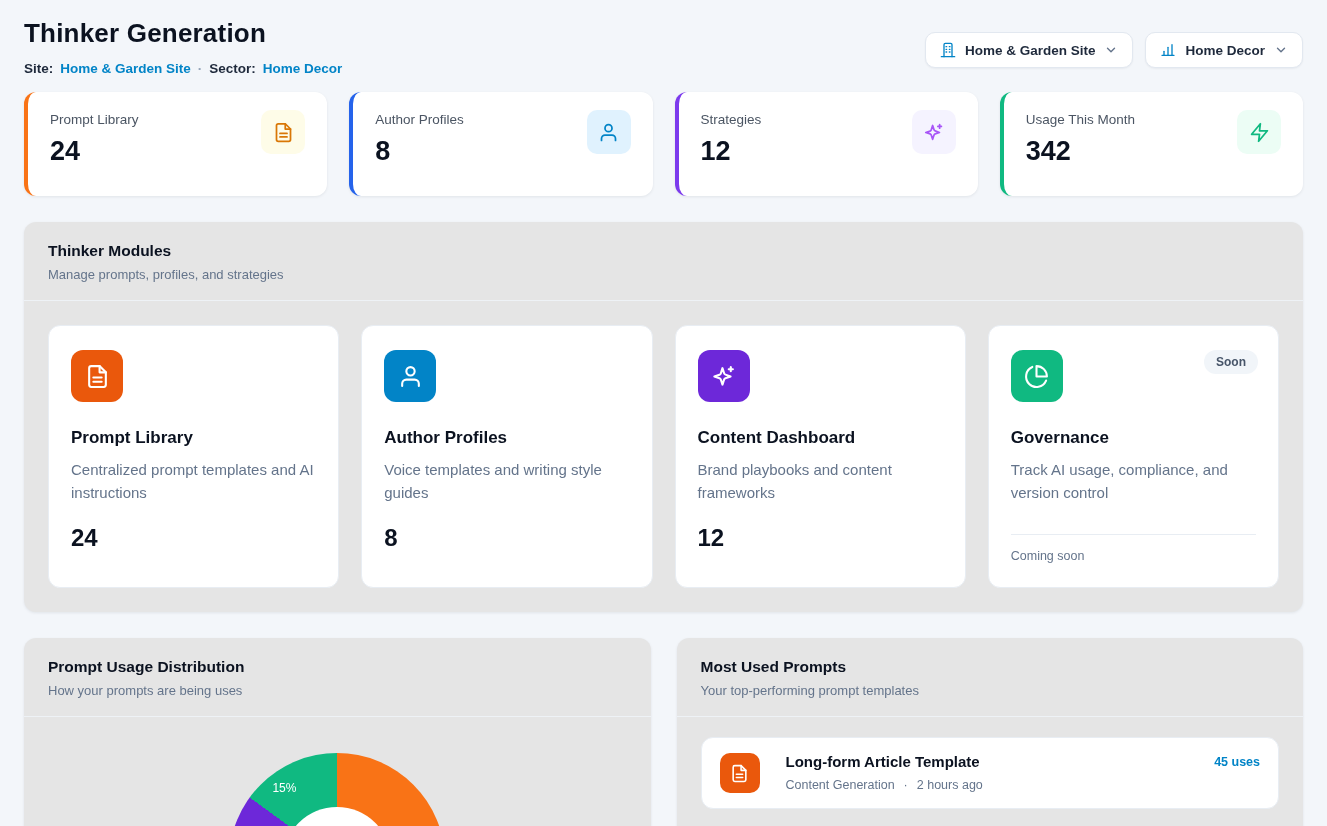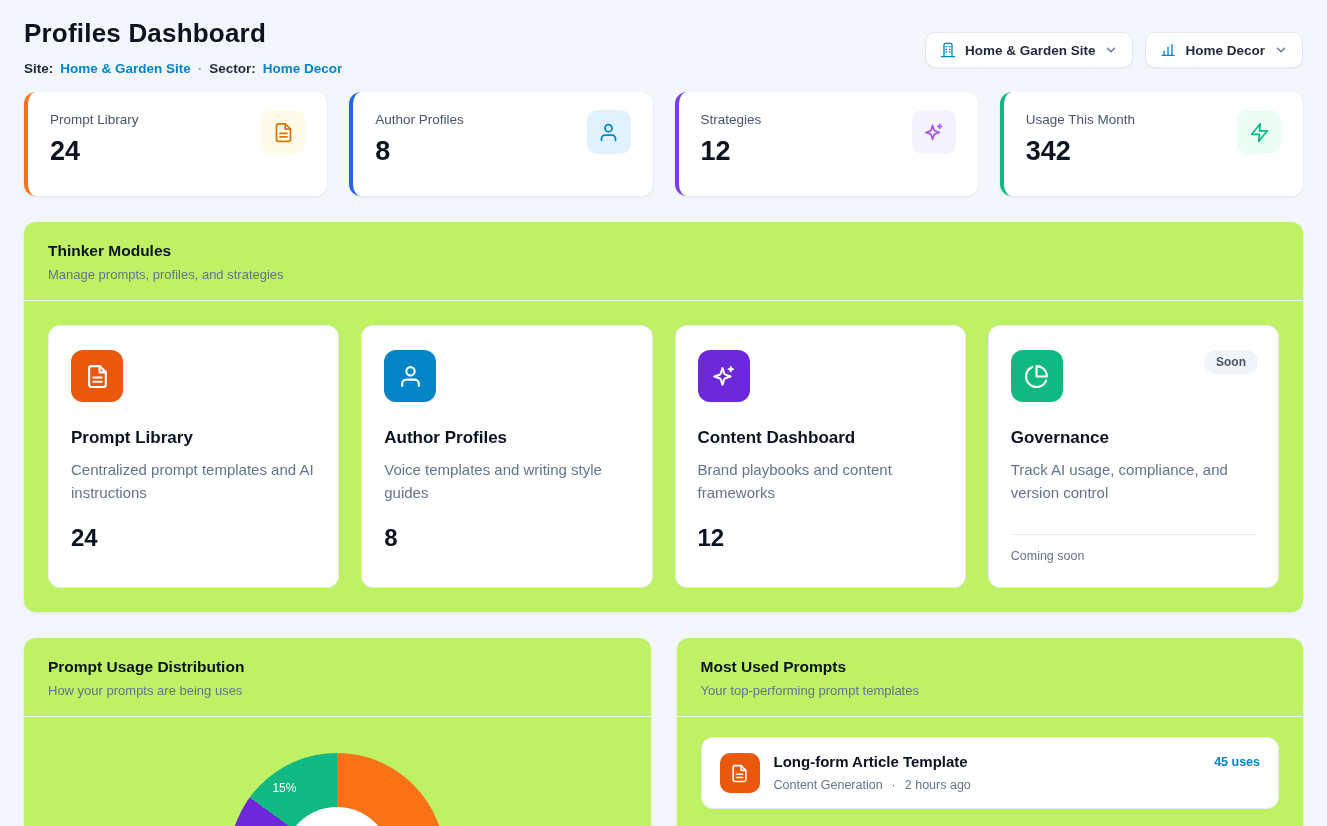--- a/index.html
+++ b/index.html
@@ -46,21 +46,21 @@
     position: absolute; top: 18px; right: 22px; width: 44px; height: 44px;
     border-radius: 10px; display: flex; align-items: center; justify-content: center;
   }
   .chip-yellow { background: #fefce8; } .chip-yellow svg { stroke: #d97706; }
   .chip-blue   { background: #e0f2fe; } .chip-blue svg   { stroke: #0284c7; }
   .chip-purple { background: #f5f3ff; } .chip-purple svg { stroke: #a855f7; }
   .chip-green  { background: #ecfdf5; } .chip-green svg  { stroke: #10b981; }
 
   
   .panel {
-    background: #bef264; border-radius: 12px; box-shadow: 0 1px 3px rgba(16,24,40,.08);
+    background: #e5e5e5; border-radius: 12px; box-shadow: 0 1px 3px rgba(16,24,40,.08);
     margin-top: 26px; overflow: hidden;
   }
   .panel-header { padding: 20px 24px 18px 24px; border-bottom: 1px solid #eef2f6; }
   .panel-title { font-size: 15.5px; font-weight: 800; color: #0b1220; }
   .panel-subtitle { font-size: 13px; color: #64748b; margin-top: 7px; }
 
   
   .module-grid { display: grid; grid-template-columns: repeat(4, 1fr); gap: 22px; padding: 24px; }
   .module-card {
     position: relative; border: 1px solid #e8edf3; border-radius: 12px;
@@ -98,42 +98,42 @@
     width: 108px; height: 108px; margin: -54px 0 0 -54px;
     background: #fff; border-radius: 50%;
   }
   .donut-label {
     position: absolute; left: 20%; top: 13%;
     color: #fff; font-size: 12px; font-weight: 400; z-index: 2;
   }
 
   .prompt-list { padding: 20px 24px; }
   .prompt-item {
-    display: flex; align-items: flex-start; gap: 14px;
+    display: flex; align-items: flex-start; gap: 26px;
     border: 1px solid #e8edf3; border-radius: 12px; padding: 15px 18px;
     background: #fff; cursor: pointer;
   }
   .prompt-icon {
     width: 40px; height: 40px; border-radius: 10px; background: #ea580c;
     display: flex; align-items: center; justify-content: center; flex: 0 0 auto;
   }
   .prompt-icon svg { stroke: #fff; }
   .prompt-body { flex: 1; }
   .prompt-title { font-size: 15px; font-weight: 800; color: #0b1220; }
   .prompt-meta { margin-top: 8px; font-size: 12.5px; color: #64748b; display: flex; gap: 9px; align-items: center; }
   .prompt-uses { font-size: 12.5px; font-weight: 800; color: #0284c7; white-space: nowrap; margin-top: 2px; }
 </style>
 </head>
 <body>
 
 <div class="page">
 
   <div class="header">
     <div>
-      <h1 class="page-title">Profiles Dashboard</h1>
+      <h1 class="page-title">Thinker Generation</h1>
       <div class="subtitle">
         <span>Site:</span>
         <a>Home &amp; Garden Site</a>
         <span class="dot">·</span>
         <span>Sector:</span>
         <a>Home Decor</a>
       </div>
     </div>
     <div class="header-right">
       <button class="dd-btn">

